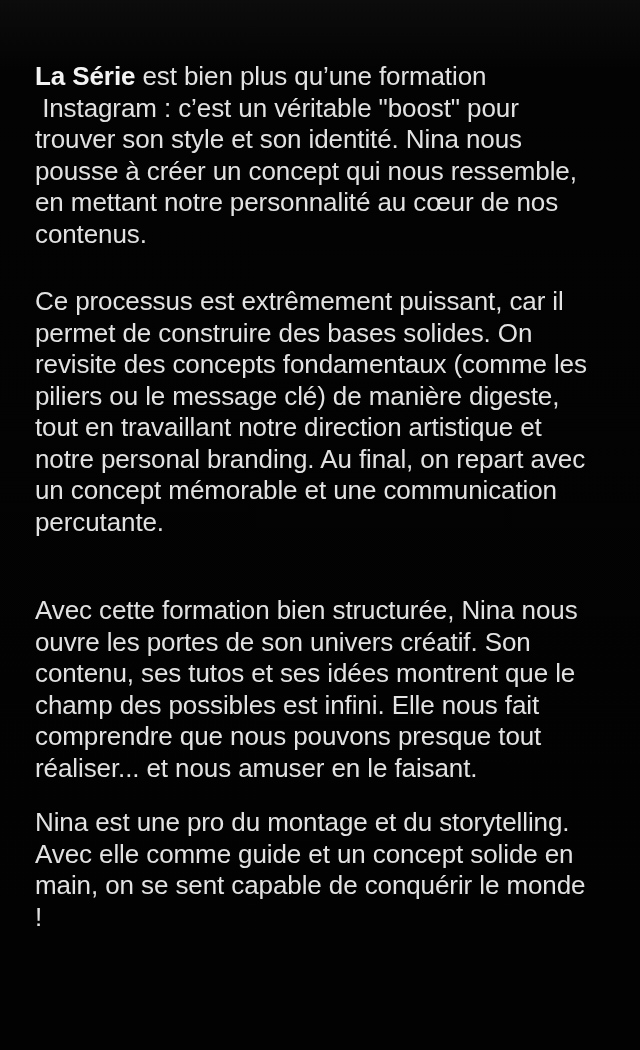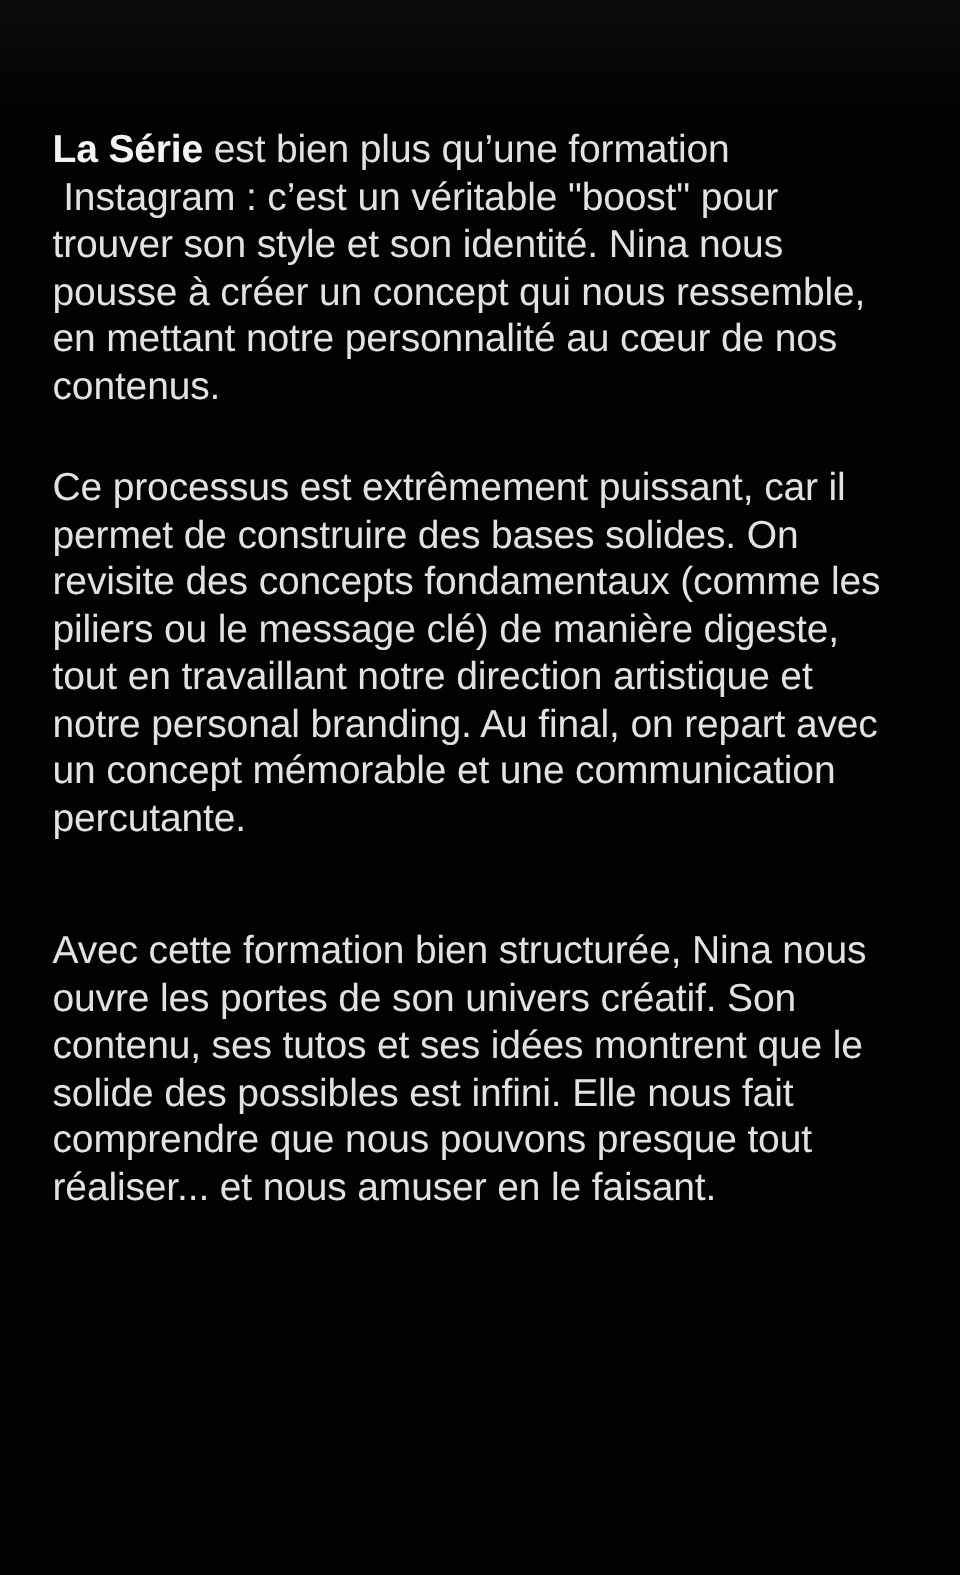--- a/index.html
+++ b/index.html
@@ -9,21 +9,21 @@
   body {
     width: 640px;
     height: 1050px;
     background: #000000;
     overflow: hidden;
   }
   .story {
     width: 640px;
     height: 1050px;
     box-sizing: border-box;
-    padding: 84px 26px 0 35px;
+    padding: 61px 26px 0 35px;
     background: linear-gradient(180deg, #0c0c0c 0px, #030303 70px, #020202 100%);
   }
   .para {
     font-family: "Liberation Sans", sans-serif;
     font-size: 26px;
     line-height: 31.5px;
     font-weight: 400;
     color: #e2e2e2;
     white-space: pre-wrap;
     margin: 0;
@@ -53,16 +53,20 @@
 permet de construire des bases solides. On
 revisite des concepts fondamentaux (comme les
 piliers ou le message clé) de manière digeste,
 tout en travaillant notre direction artistique et
 notre personal branding. Au final, on repart avec
 un concept mémorable et une communication
 percutante.</p>
   <p class="para p3">Avec cette formation bien structurée, Nina nous
 ouvre les portes de son univers créatif. Son
 contenu, ses tutos et ses idées montrent que le
-solide des possibles est infini. Elle nous fait
+champ des possibles est infini. Elle nous fait
 comprendre que nous pouvons presque tout
 réaliser... et nous amuser en le faisant.</p>
+  <p class="para p4">Nina est une pro du montage et du storytelling.
+Avec elle comme guide et un concept solide en
+main, on se sent capable de conquérir le monde
+!</p>
 </main>
 
 </body></html>

